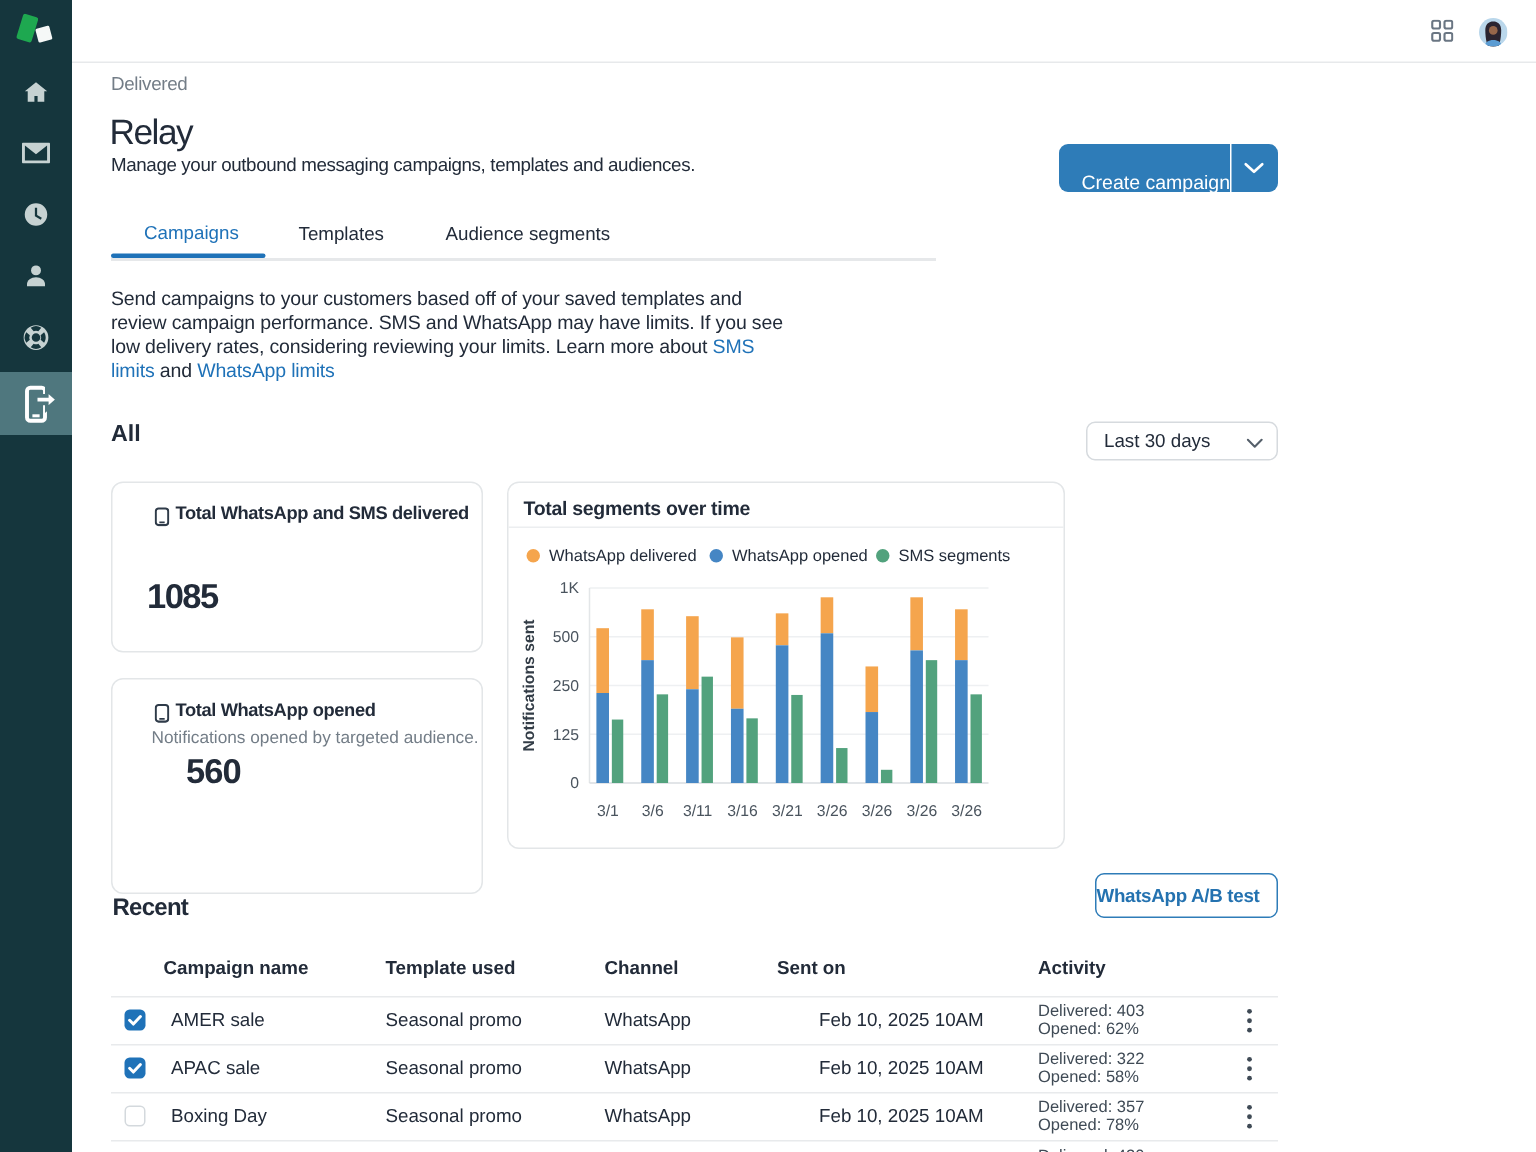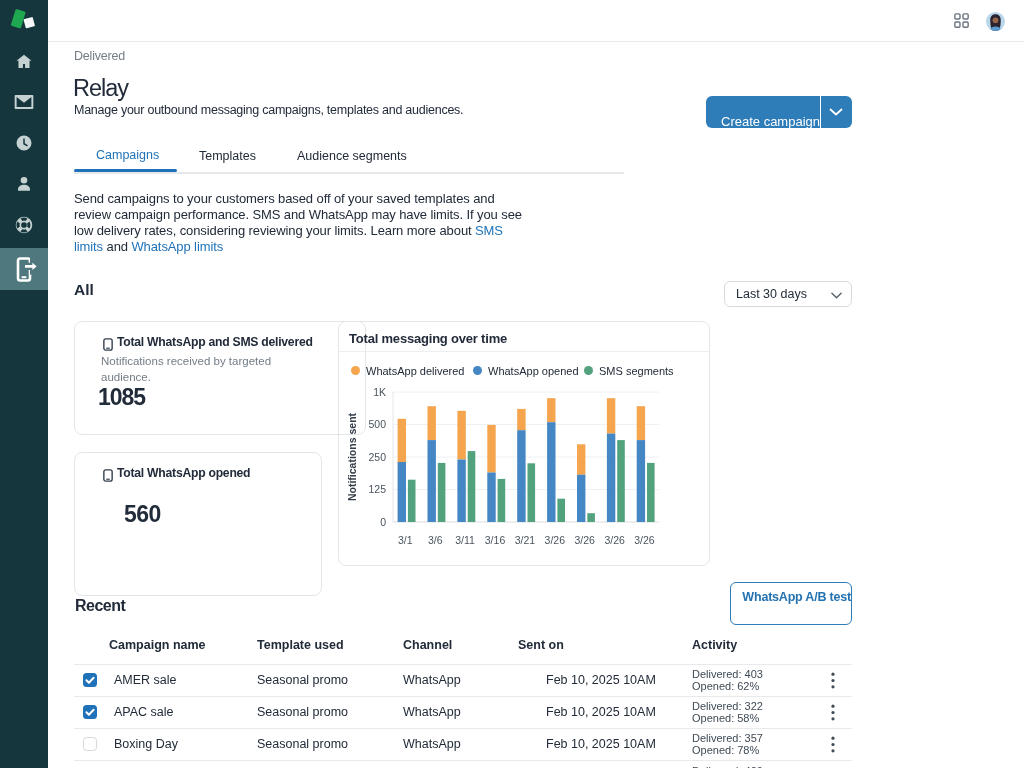--- a/index.html
+++ b/index.html
@@ -101,41 +101,41 @@
 <div class="abs dark" style="left:74px; top:191px; width:560px; font-size:13px; letter-spacing:-0.1px; line-height:16px; white-space:nowrap;">Send campaigns to your customers based off of your saved templates and<br>review campaign performance. SMS and WhatsApp may have limits. If you see<br>low delivery rates, considering reviewing your limits. Learn more about <span class="blue">SMS</span><br><span class="blue">limits</span> and <span class="blue">WhatsApp limits</span></div>
 
 <div class="abs dark" style="left:74px; top:281px; font-size:15.5px; font-weight:700;">All</div>
 <div class="abs" style="left:724px; top:281px; width:128px; height:26px; border:1px solid #d6dade; border-radius:6px;">
   <div class="abs dark" style="left:11px; top:5px; font-size:12.5px;">Last 30 days</div>
   <svg class="abs" style="left:106px; top:10px" width="11" height="7" viewBox="0 0 12 7" fill="none" stroke="#555f6a" stroke-width="1.5" stroke-linecap="round" stroke-linejoin="round">
       <path d="M1 1l5 5 5-5"></path>
     </svg>
 </div>
 
-<div class="abs" style="left:74px; top:321px; width:292px; height:114px; border:1px solid #e3e6e8; border-radius:8px;padding-left:38px;">
+<div class="abs" style="left:74px; top:321px; width:248px; height:114px; border:1px solid #e3e6e8; border-radius:8px;padding-left:38px;">
   <svg class="abs" style="left:28px; top:16px" width="10" height="13" viewBox="0 0 14 18" fill="none" stroke="#2f3b49" stroke-width="1.9">
       <rect x="1.2" y="1.2" width="11.6" height="15.6" rx="2.6"></rect>
       <path d="M4.5 14.2h5" stroke-width="1.6"></path>
     </svg>
   <div class="abs dark" style="left:42px; top:13px; font-size:12.2px; font-weight:700; letter-spacing:-0.25px; white-space:nowrap;">Total WhatsApp and SMS delivered</div>
-  <div class="abs gray" style="left:26px; top:32px; width:190px; font-size:11.5px; line-height:15.5px;">Notifications received by targeted audience.</div>
   <div class="abs dark" style="left:23px; top:62px; font-size:23px; font-weight:700; letter-spacing:-1px;">1085</div>
 </div>
 
 <div class="abs" style="left:74px; top:452px; width:248px; height:144px; border:1px solid #e3e6e8; border-radius:8px;">
   <svg class="abs" style="left:28px; top:16px" width="10" height="13" viewBox="0 0 14 18" fill="none" stroke="#2f3b49" stroke-width="1.9">
       <rect x="1.2" y="1.2" width="11.6" height="15.6" rx="2.6"></rect>
       <path d="M4.5 14.2h5" stroke-width="1.6"></path>
     </svg>
   <div class="abs dark" style="left:42px; top:13px; font-size:12.2px; font-weight:700; letter-spacing:-0.25px; white-space:nowrap;">Total WhatsApp opened</div>
+  <div class="abs gray" style="left:26px; top:32px; width:250px; font-size:11.5px; line-height:15.5px;">Notifications opened by targeted audience.</div>
   <div class="abs dark" style="left:25px; top:48px; font-size:23px; font-weight:700; letter-spacing:-0.6px;margin-left:24px;">560</div>
 </div>
 
 <div class="abs" style="left:338px; top:321px; width:372px; height:245px; border:1px solid #e3e6e8; border-radius:8px;">
-  <div class="abs dark" style="left:10px; top:9px; font-size:13px; font-weight:700; letter-spacing:-0.2px;">Total messaging over time</div>
+  <div class="abs dark" style="left:10px; top:9px; font-size:13px; font-weight:700; letter-spacing:-0.2px;">Total segments over time</div>
   <div class="abs" style="left:0; top:29px; width:370px; height:1px; background:#eceef0;"></div>
 
   <span class="abs" style="left:12px; top:44px; width:9px; height:9px; border-radius:50%; background:#f5a54d;"></span>
   <div class="abs dark" style="left:27px; top:43px; font-size:11px;">WhatsApp delivered</div>
   <span class="abs" style="left:134px; top:44px; width:9px; height:9px; border-radius:50%; background:#4586c4;"></span>
   <div class="abs dark" style="left:149px; top:43px; font-size:11px;">WhatsApp opened</div>
   <span class="abs" style="left:245px; top:44px; width:9px; height:9px; border-radius:50%; background:#52a27d;"></span>
   <div class="abs dark" style="left:260px; top:43px; font-size:11px;">SMS segments</div>
 
   <svg class="abs" style="left:0; top:0" width="372" height="245" viewBox="0 0 372 245">
@@ -185,21 +185,21 @@
     <text x="275.6" y="222" text-anchor="middle" font-size="10.5" fill="#4a545e">3/26</text>
     <rect x="297.7" y="84.2" width="8.4" height="33.9" fill="#f5a54d"></rect>
     <rect x="297.7" y="118.1" width="8.4" height="81.9" fill="#4586c4"></rect>
     <rect x="308.0" y="140.9" width="7.6" height="59.1" fill="#52a27d"></rect>
     <text x="305.4" y="222" text-anchor="middle" font-size="10.5" fill="#4a545e">3/26</text>
     <text x="17" y="135" font-size="10.5" font-weight="bold" fill="#333d47" text-anchor="middle" transform="rotate(-90 17 135)">Notifications sent</text>
   </svg>
 </div>
 
 <div class="abs dark" style="left:75px; top:597px; font-size:16px; font-weight:700; letter-spacing:-0.5px;text-align:center;">Recent</div>
-<div class="abs" style="left:730px; top:582px; width:122px; height:43px; border:1.5px solid #2e7cb8; border-radius:6px; color:#2472b0; font-size:12.5px; font-weight:700; letter-spacing:-0.2px; line-height:28px; text-align:right;">WhatsApp A/B test</div>
+<div class="abs" style="left:730px; top:582px; width:122px; height:30px; border:1.5px solid #2e7cb8; border-radius:6px; color:#2472b0; font-size:12.5px; font-weight:700; letter-spacing:-0.2px; line-height:28px; text-align:left;">WhatsApp A/B test</div>
 
 <div class="abs dark" style="left:109px; top:638px; font-size:12.5px; font-weight:700;">Campaign name</div>
 <div class="abs dark" style="left:257px; top:638px; font-size:12.5px; font-weight:700;">Template used</div>
 <div class="abs dark" style="left:403px; top:638px; font-size:12.5px; font-weight:700;">Channel</div>
 <div class="abs dark" style="left:518px; top:638px; font-size:12.5px; font-weight:700;">Sent on</div>
 <div class="abs dark" style="left:692px; top:638px; font-size:12.5px; font-weight:700;">Activity</div>
 <div class="abs" style="left:74px; top:664px; width:778px; height:1px; background:#e8eaec;"></div>
 <div class="abs" style="left:74px; top:696px; width:778px; height:1px; background:#e8eaec;"></div>
 <div class="abs" style="left:74px; top:728px; width:778px; height:1px; background:#e8eaec;"></div>
 <div class="abs" style="left:74px; top:760px; width:778px; height:1px; background:#e8eaec;"></div>

